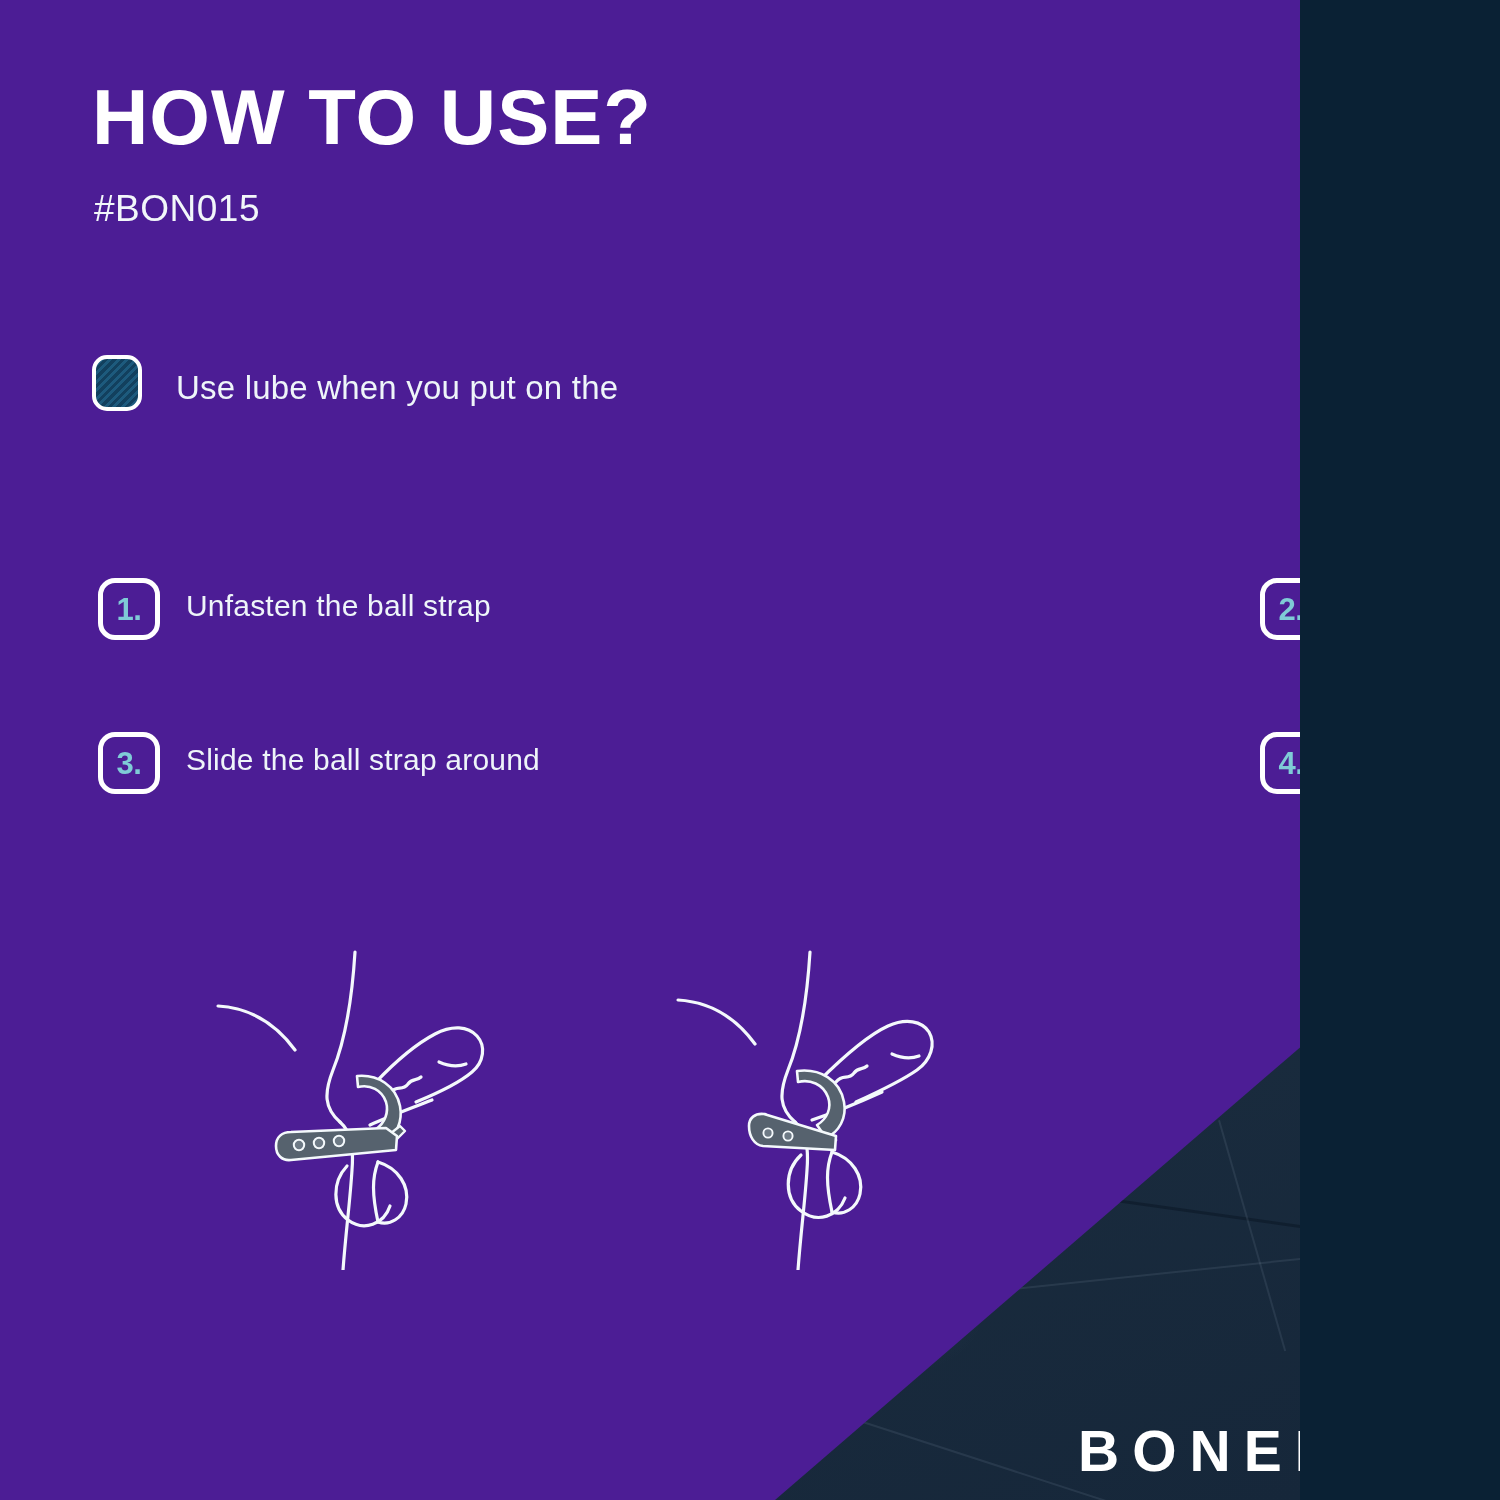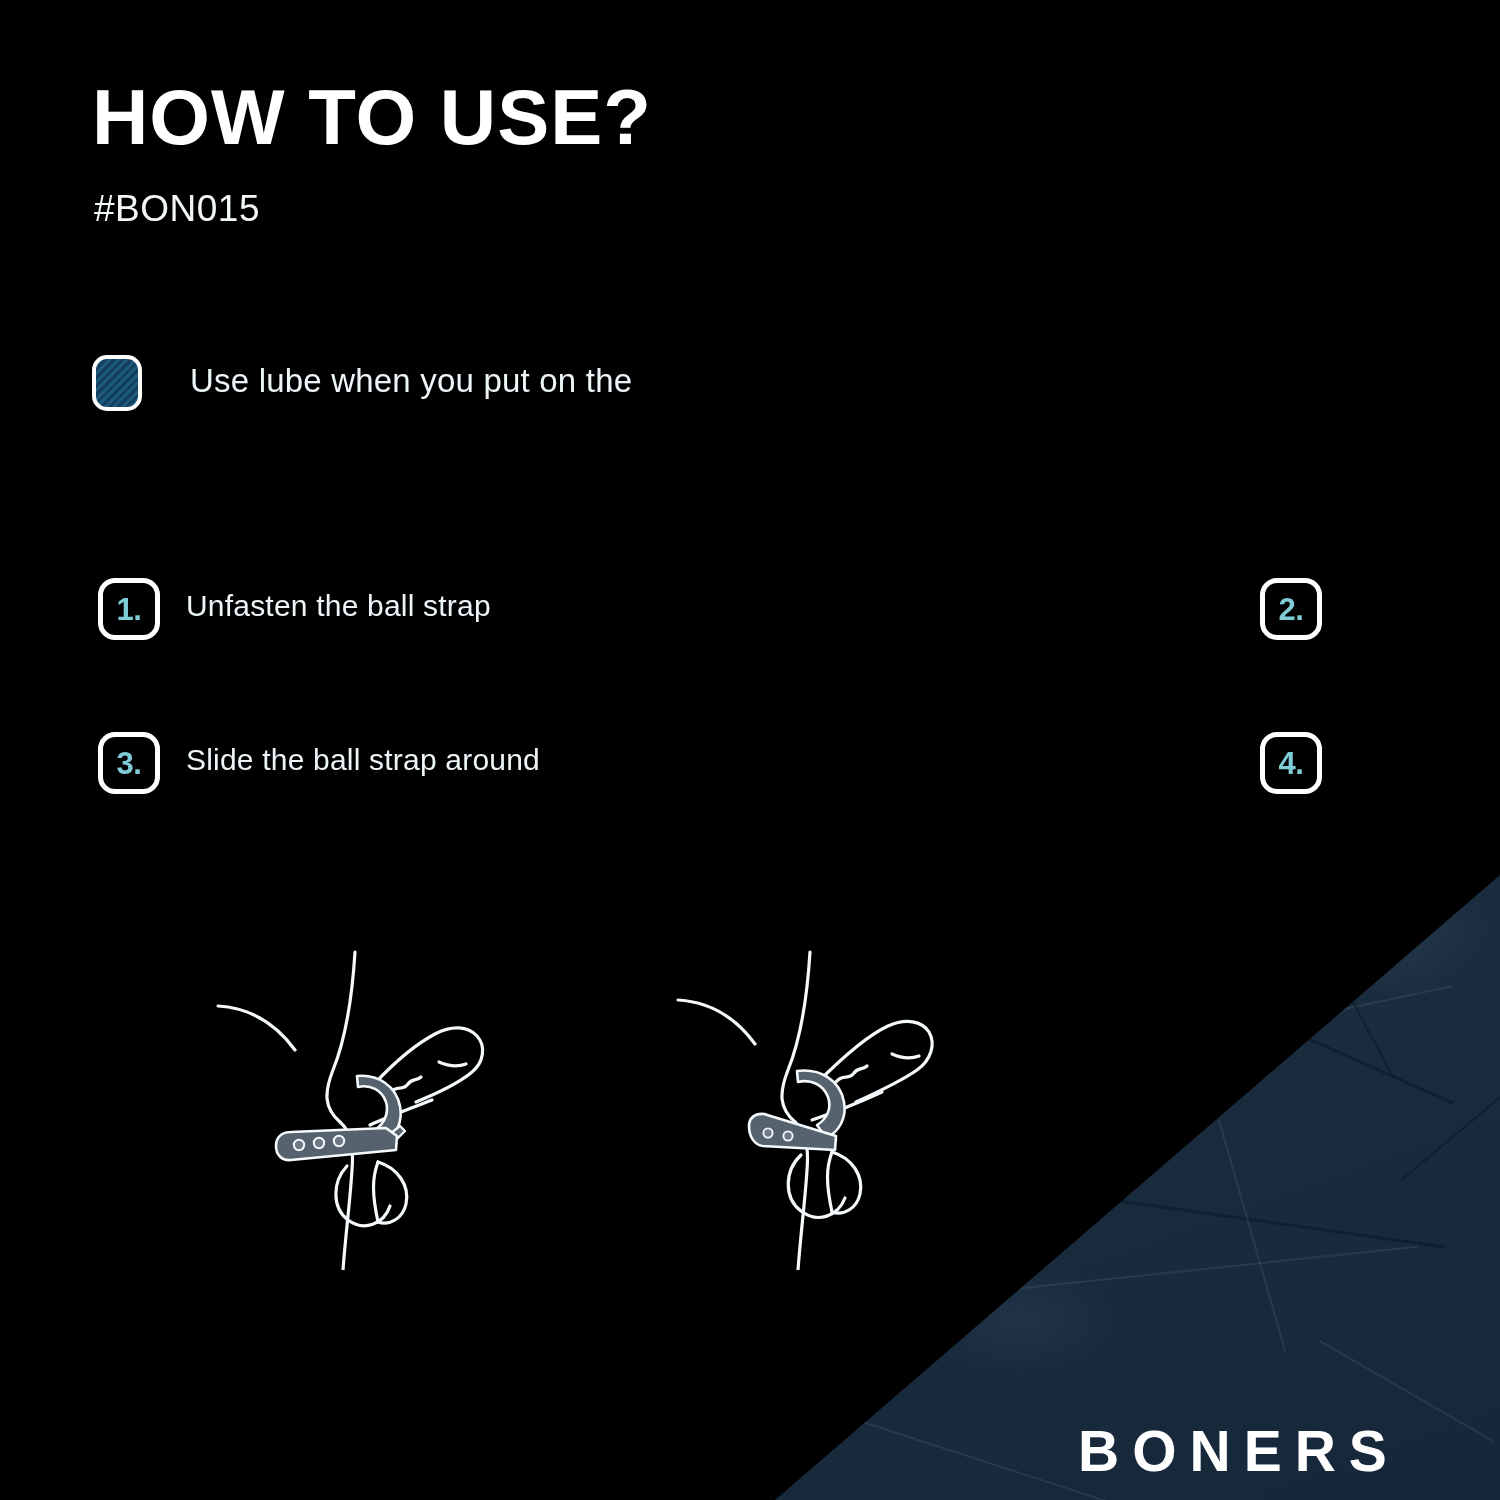--- a/index.html
+++ b/index.html
@@ -6,23 +6,23 @@
   html, body {
     margin: 0;
     padding: 0;
     background: #0a2134;
   }
   body {
     font-family: "Liberation Sans", sans-serif;
   }
   #poster {
     position: relative;
-    width: 1500px;
+    width: 1300px;
     height: 1500px;
-    background: #000000;
+    background: #4c1d95;
     overflow: hidden;
   }
 
   
   .corner-panel {
     position: absolute;
     inset: 0;
     clip-path: polygon(775px 1500px, 1500px 875px, 1500px 1500px);
     background:
       radial-gradient(ellipse 180px 90px at 78% 22%, rgba(150,175,195,0.16), rgba(0,0,0,0) 70%),
@@ -62,22 +62,22 @@
     letter-spacing: 0.5px;
     color: #f2f7fa;
   }
 
   
   .tip-row {
     position: absolute;
     left: 92px;
     top: 355px;
     display: flex;
-    align-items: center;
-    gap: 48px;
+    align-items: flex-end;
+    gap: 34px;
   }
   .lube-icon {
     width: 50px;
     height: 56px;
     flex: none;
     border: 4px solid #ffffff;
     border-radius: 15px;
     padding: 0;
     box-sizing: border-box;
     overflow: hidden;

